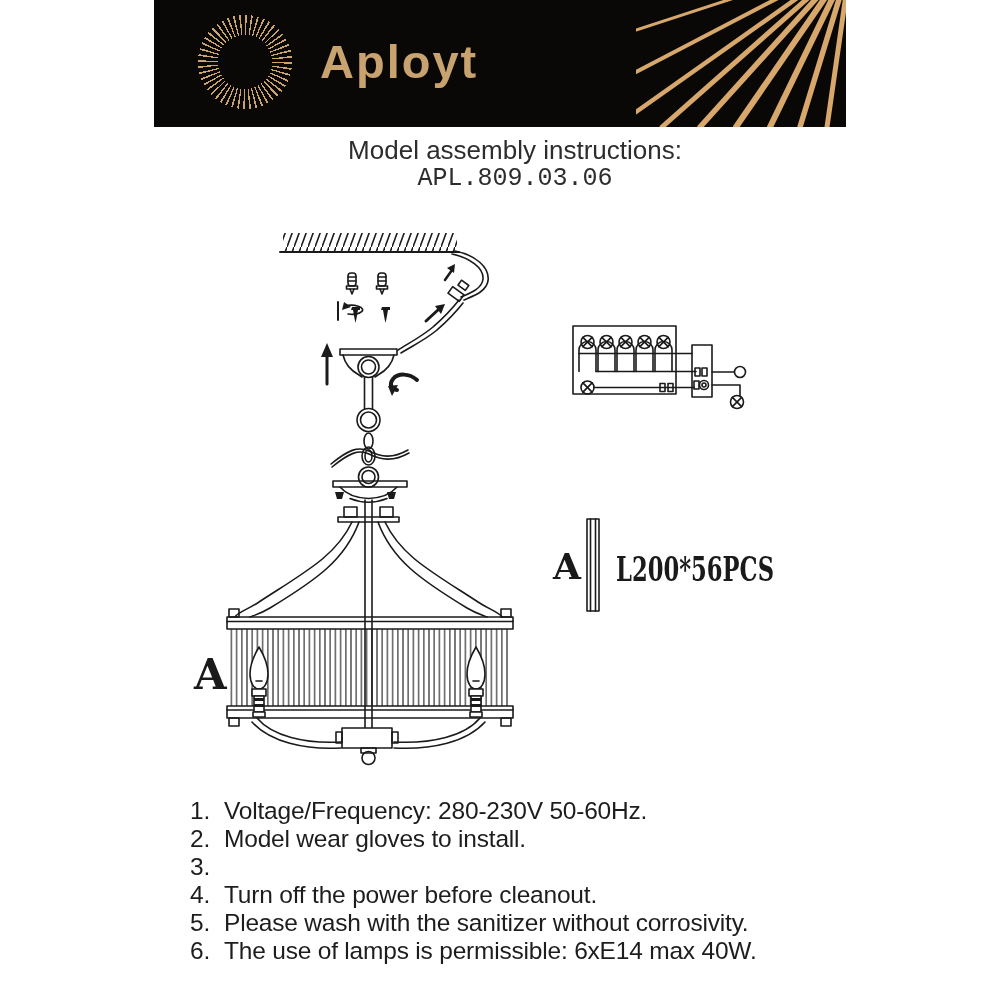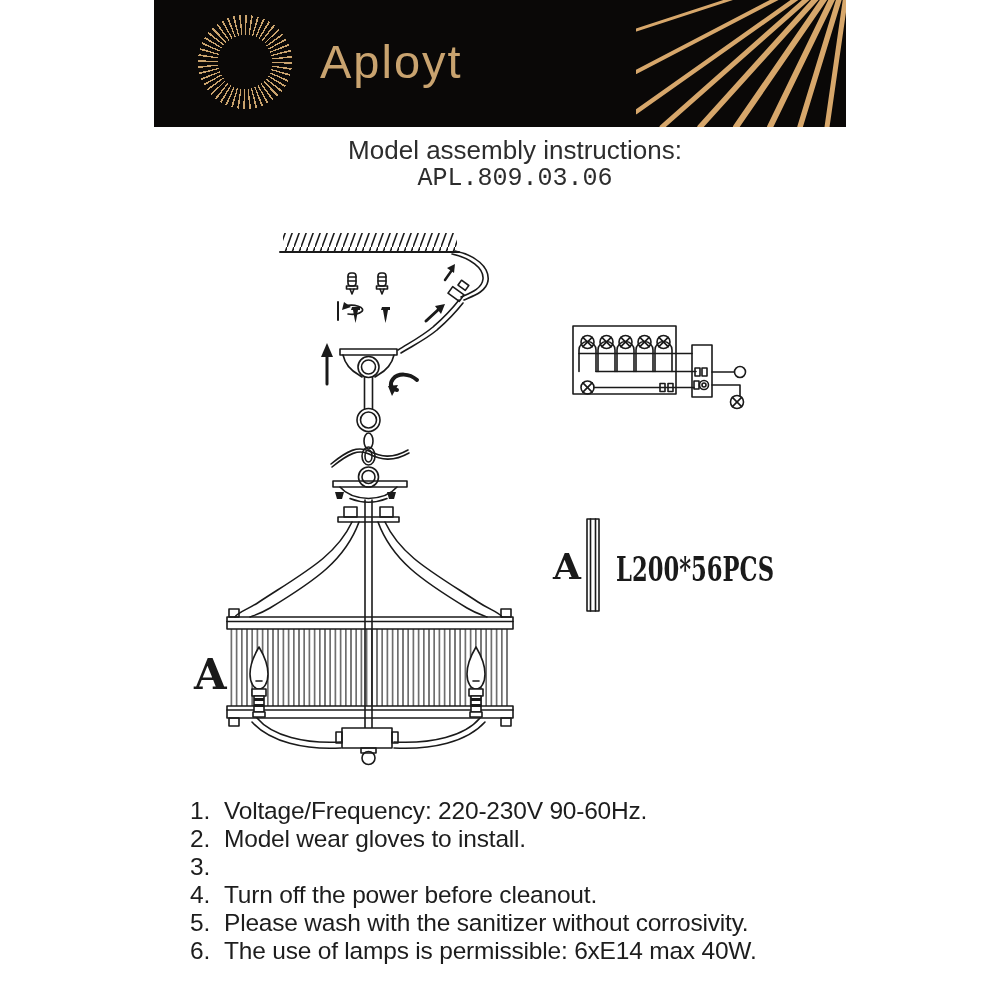--- a/index.html
+++ b/index.html
@@ -7,21 +7,21 @@
         font-family:"Liberation Sans",sans-serif;overflow:hidden;}
 
   
   .banner{position:absolute;left:154px;top:0;width:692px;height:127px;
           background:#0a0807;overflow:hidden;}
   .sunburst{position:absolute;left:35px;top:6px;width:112px;height:112px;border-radius:50%;
     background:
       radial-gradient(circle closest-side,#0a0807 0 27px,rgba(10,8,7,0) 27px 47px,#0a0807 47px 100%),
       repeating-conic-gradient(#caa36d 0 2.2deg,#0a0807 2.2deg 7.5deg);}
   .brand{position:absolute;left:166px;top:50%;transform:translateY(-54%);
-         color:#c9a36f;font-size:47px;letter-spacing:2px;font-weight:400;}
+         color:#c9a36f;font-size:47px;letter-spacing:2px;font-weight:700;}
   .rays{position:absolute;right:0;top:0;}
 
   
   .title{position:absolute;top:135px;left:15px;width:100%;text-align:center;color:#2d2d2d;}
   .title .t1{font-size:26px;line-height:30px;}
   .title .t2{font-size:25px;line-height:28px;font-family:Liberation Mono, monospace;}
 
   
   .diagram{position:absolute;left:150px;top:205px;}
 
@@ -291,21 +291,21 @@
     </g>
 
     <text x="194" y="689" font-family="DejaVu Serif, Liberation Serif, serif" font-weight="bold" font-size="42" fill="#1a1a1a">A</text>
     <text x="553" y="579" font-family="DejaVu Serif, Liberation Serif, serif" font-weight="bold" font-size="36" fill="#1a1a1a">A</text>
     <text x="616" y="581" font-family="DejaVu Serif, Liberation Serif, serif" font-weight="bold" font-size="33" fill="#1a1a1a" textLength="158" lengthAdjust="spacingAndGlyphs">L200*56PCS</text>
   </svg>
 
   <div class="instructions">
     <div class="row">
       <span class="num">1.</span>
-      <span class="txt">Voltage/Frequency: 220-230V 90-60Hz.</span>
+      <span class="txt">Voltage/Frequency: 280-230V 50-60Hz.</span>
     </div>
     <div class="row">
       <span class="num">2.</span>
       <span class="txt">Model wear gloves to install.</span>
     </div>
     <div class="row">
       <span class="num">3.</span>
     </div>
     <div class="row">
       <span class="num">4.</span>

